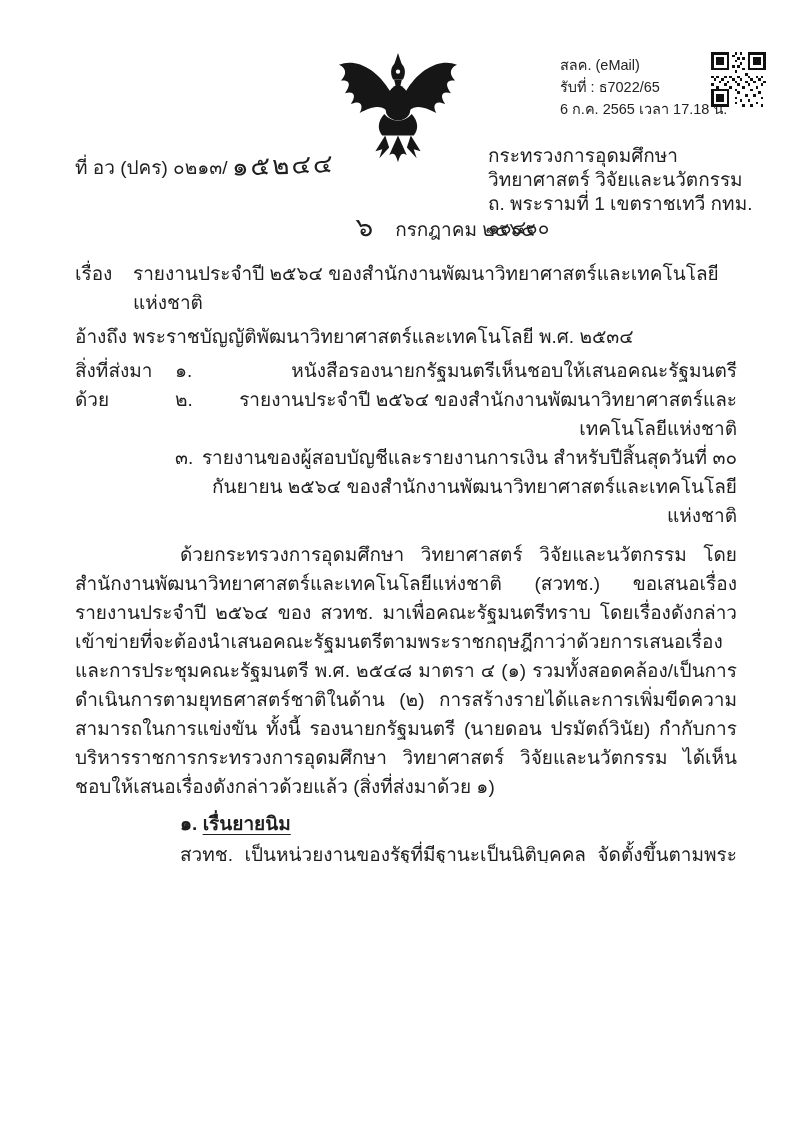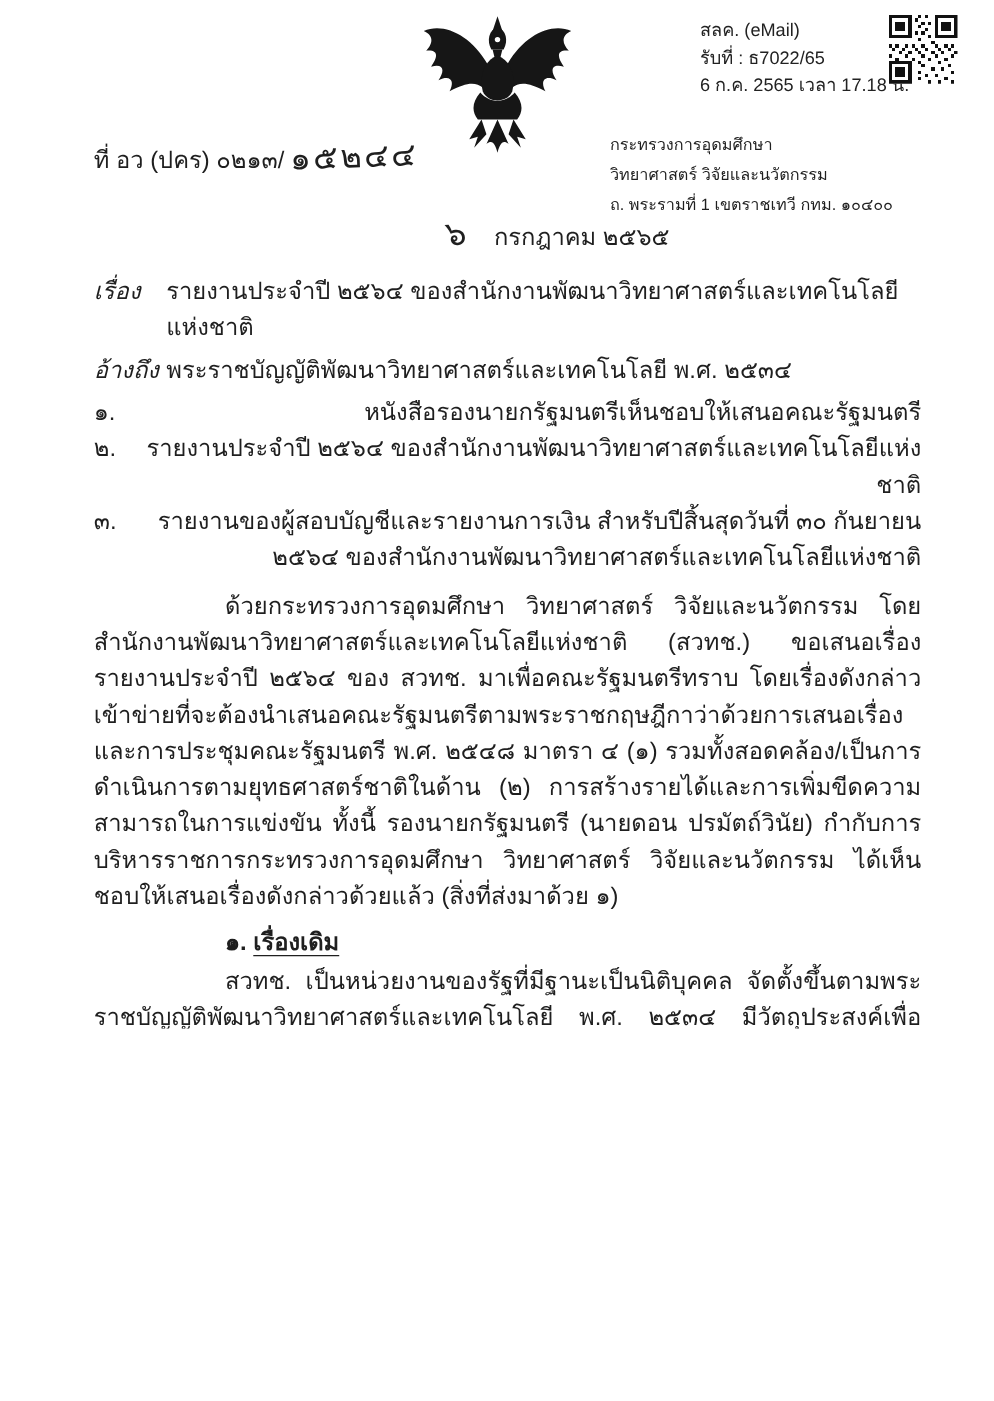--- a/index.html
+++ b/index.html
@@ -3,44 +3,45 @@
 <meta charset="utf-8">
 <style>
   html,body{margin:0;padding:0;background:#ffffff;}
   .page{
     position:relative;
     width:795px;height:823px;
     background:#ffffff;
     color:#1f1f1f;
     font-family:"Liberation Sans",sans-serif;
     overflow:hidden;
+    margin-top:40px;
   }
   
   .stamp{
     position:absolute;top:14px;left:560px;
     font-size:14.5px;line-height:22px;color:#222;
   }
   .qr{position:absolute;top:12px;left:711px;width:55px;height:55px;}
   
   .garuda{position:absolute;top:12px;left:328px;width:140px;height:118px;}
   
   .doc-no{position:absolute;top:112px;left:75px;font-size:19px;white-space:nowrap;}
   .hand{display:inline-block;font-size:26px;line-height:1;transform:rotate(-2deg);letter-spacing:2px;margin-left:4px;}
   
-  .ministry{position:absolute;top:104px;left:488px;font-size:13px;line-height:24px;}
+  .ministry{position:absolute;top:104px;left:488px;font-size:19px;line-height:24px;}
   
   .date-line{position:absolute;top:174px;left:352px;font-size:19px;white-space:nowrap;}
   .date-line .hand{font-size:27px;margin-right:20px;transform:rotate(-4deg);}
   
   .content{
     position:absolute;top:219px;left:75px;width:662px;
     font-size:19px;line-height:29px;
   }
   .kv{display:flex;margin-bottom:5px;}
-  .kv .k{flex:none;width:58px;font-style:italic;}
+  .kv .k{flex:none;width:58px;}
   .kv .v{flex:1;}
   .attach{display:flex;margin-top:2px;}
   .attach-label{flex:none;width:100px;}
   .attach-list{flex:1;}
   .attach-item{display:flex;}
   .attach-item .n{flex:none;width:24px;}
   .attach-item .t{flex:1;text-align:right;}
   .para{text-indent:105px;margin-top:10px;text-align:justify;}
   .note-line{text-indent:105px;margin-top:4px;}
   .sec-head{margin-top:8px;padding-left:105px;font-weight:bold;}
@@ -115,20 +116,21 @@
       <span class="v">รายงานประจำปี ๒๕๖๔ ของสำนักงานพัฒนาวิทยาศาสตร์และเทคโนโลยีแห่งชาติ</span>
     </div>
 
 
     <div class="kv">
       <span class="k">อ้างถึง</span>
       <span class="v">พระราชบัญญัติพัฒนาวิทยาศาสตร์และเทคโนโลยี พ.ศ. ๒๕๓๔</span>
     </div>
 
     <div class="attach">
+      <span class="attach-label">สิ่งที่ส่งมาด้วย</span>
       <div class="attach-list">
         <div class="attach-item">
           <span class="n">๑.</span>
           <span class="t">หนังสือรองนายกรัฐมนตรีเห็นชอบให้เสนอคณะรัฐมนตรี</span>
         </div>
         <div class="attach-item">
           <span class="n">๒.</span>
           <span class="t">รายงานประจำปี ๒๕๖๔ ของสำนักงานพัฒนาวิทยาศาสตร์และเทคโนโลยีแห่งชาติ</span>
         </div>
         <div class="attach-item">
@@ -136,18 +138,18 @@
           <span class="t">รายงานของผู้สอบบัญชีและรายงานการเงิน สำหรับปีสิ้นสุดวันที่ ๓๐ กันยายน ๒๕๖๔ ของสำนักงานพัฒนาวิทยาศาสตร์และเทคโนโลยีแห่งชาติ</span>
         </div>
       </div>
     </div>
 
     <div class="para">ด้วยกระทรวงการอุดมศึกษา วิทยาศาสตร์ วิจัยและนวัตกรรม โดยสำนักงานพัฒนาวิทยาศาสตร์และเทคโนโลยีแห่งชาติ (สวทช.) ขอเสนอเรื่องรายงานประจำปี ๒๕๖๔ ของ สวทช. มาเพื่อคณะรัฐมนตรีทราบ โดยเรื่องดังกล่าวเข้าข่ายที่จะต้องนำเสนอคณะรัฐมนตรีตามพระราชกฤษฎีกาว่าด้วยการเสนอเรื่องและการประชุมคณะรัฐมนตรี พ.ศ. ๒๕๔๘ มาตรา ๔ (๑) รวมทั้งสอดคล้อง/เป็นการดำเนินการตามยุทธศาสตร์ชาติในด้าน (๒) การสร้างรายได้และการเพิ่มขีดความสามารถในการแข่งขัน ทั้งนี้ รองนายกรัฐมนตรี (นายดอน  ปรมัตถ์วินัย) กำกับการบริหารราชการกระทรวงการอุดมศึกษา วิทยาศาสตร์ วิจัยและนวัตกรรม ได้เห็นชอบให้เสนอเรื่องดังกล่าวด้วยแล้ว (สิ่งที่ส่งมาด้วย ๑)</div>
 
 
     <div class="sec-head">
       <span>๑.</span>
-      <span class="title">เรื่องเดิม</span>
+      <span class="title">เรื่นยายนิม</span>
     </div>
     <div class="sec-body">สวทช. เป็นหน่วยงานของรัฐที่มีฐานะเป็นนิติบุคคล จัดตั้งขึ้นตามพระราชบัญญัติพัฒนาวิทยาศาสตร์และเทคโนโลยี พ.ศ. ๒๕๓๔ มีวัตถุประสงค์เพื่อดำเนินกิจการที่เป็นการเพิ่มพูนความรู้และความสามารถทางวิทยาศาสตร์และเทคโนโลยี เพื่อยกระดับความสามารถทางการผลิตและการบริการ ตลอดจนยกระดับฐานะทางเศรษฐกิจและสังคมของประเทศ โดยรวมถึงการพัฒนาขีดความสามารถในการรองรับและถ่ายทอดเทคโนโลยีทั้งภายในประเทศและจากต่างประเทศเพื่อการพัฒนาประเทศในทุกด้าน ทั้งนี้ ตามพระราชบัญญัติพัฒนาวิทยาศาสตร์และเทคโนโลยี พ.ศ. ๒๕๓๔ ในมาตรา ๒๑ ได้บัญญัติว่า "ทุก ๆ ปี ให้สำนักงานจัดทำรายงานประจำปีเสนอต่อคณะกรรมการเพื่อเสนอคณะรัฐมนตรี โดยแสดงงบดุล บัญชีทำการ และบัญชีกำไรขาดทุนที่ผู้สอบบัญชีรับรองว่าถูกต้อง พร้อมทั้งรายงานของผู้สอบบัญชี รวมทั้งแสดงผลงานของสำนักงานในปีที่ล่วงมาด้วย" (อ้างถึง)</div>
 
   </div>
 </div>
 
 </body></html>

